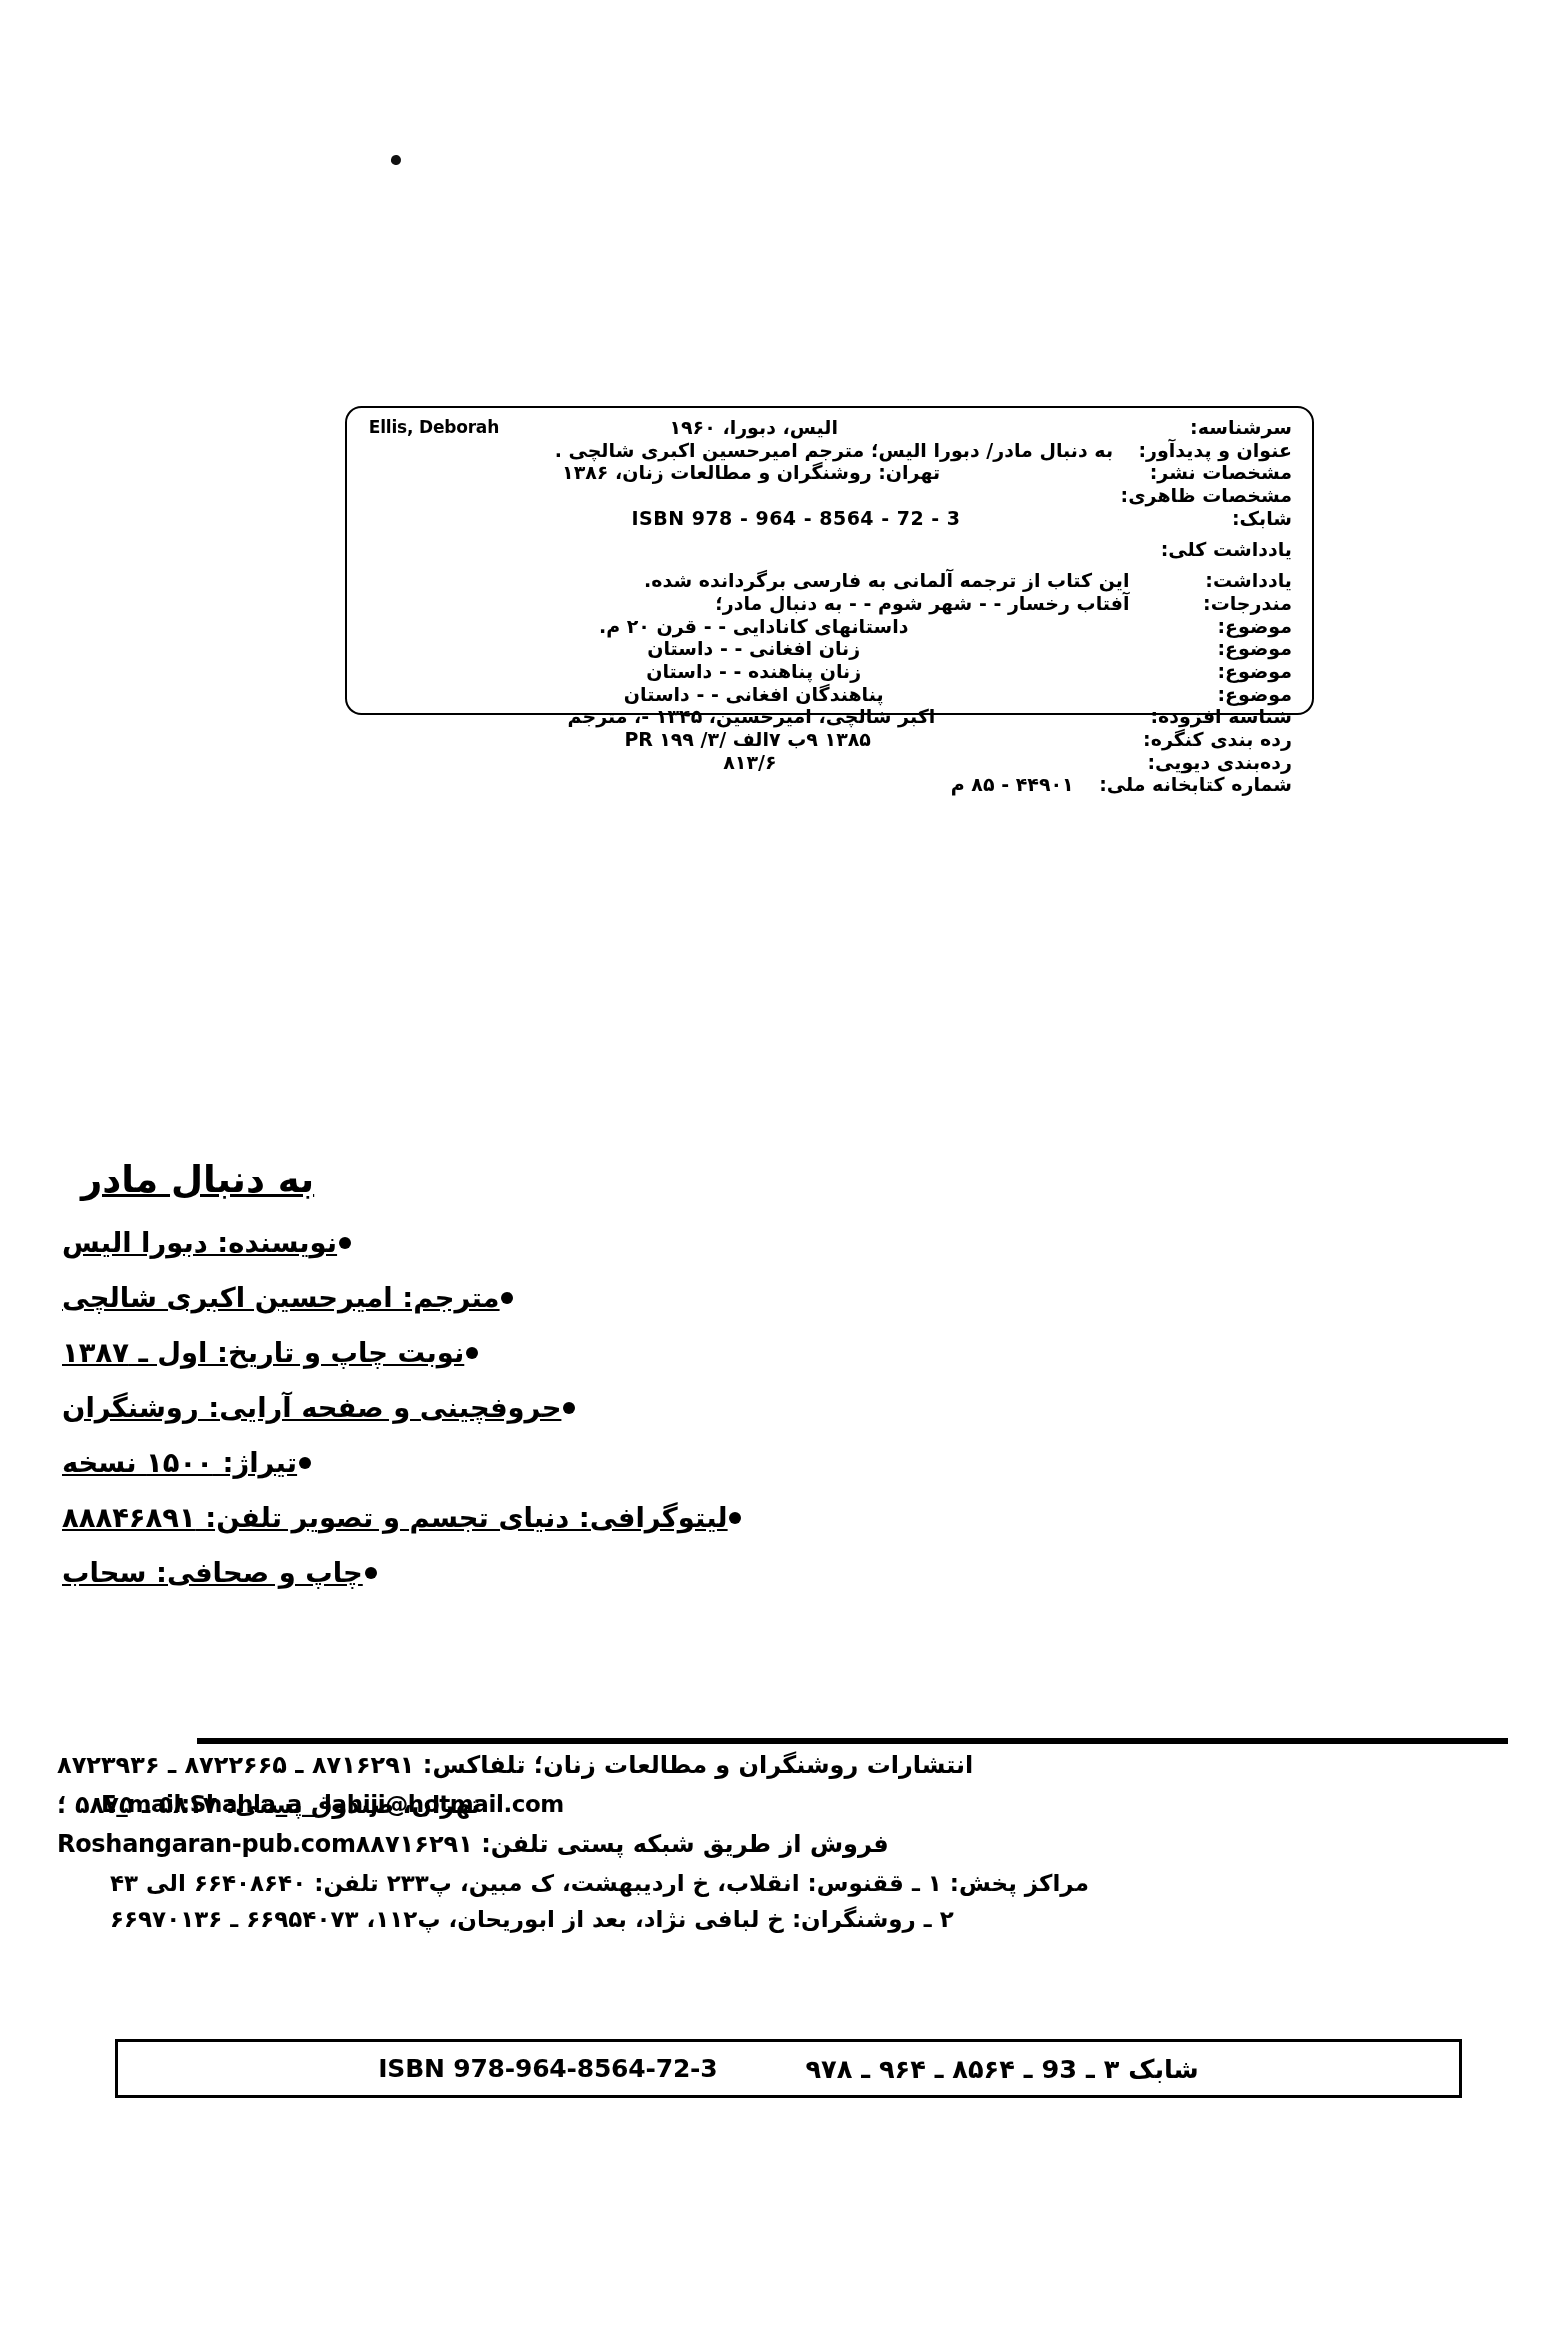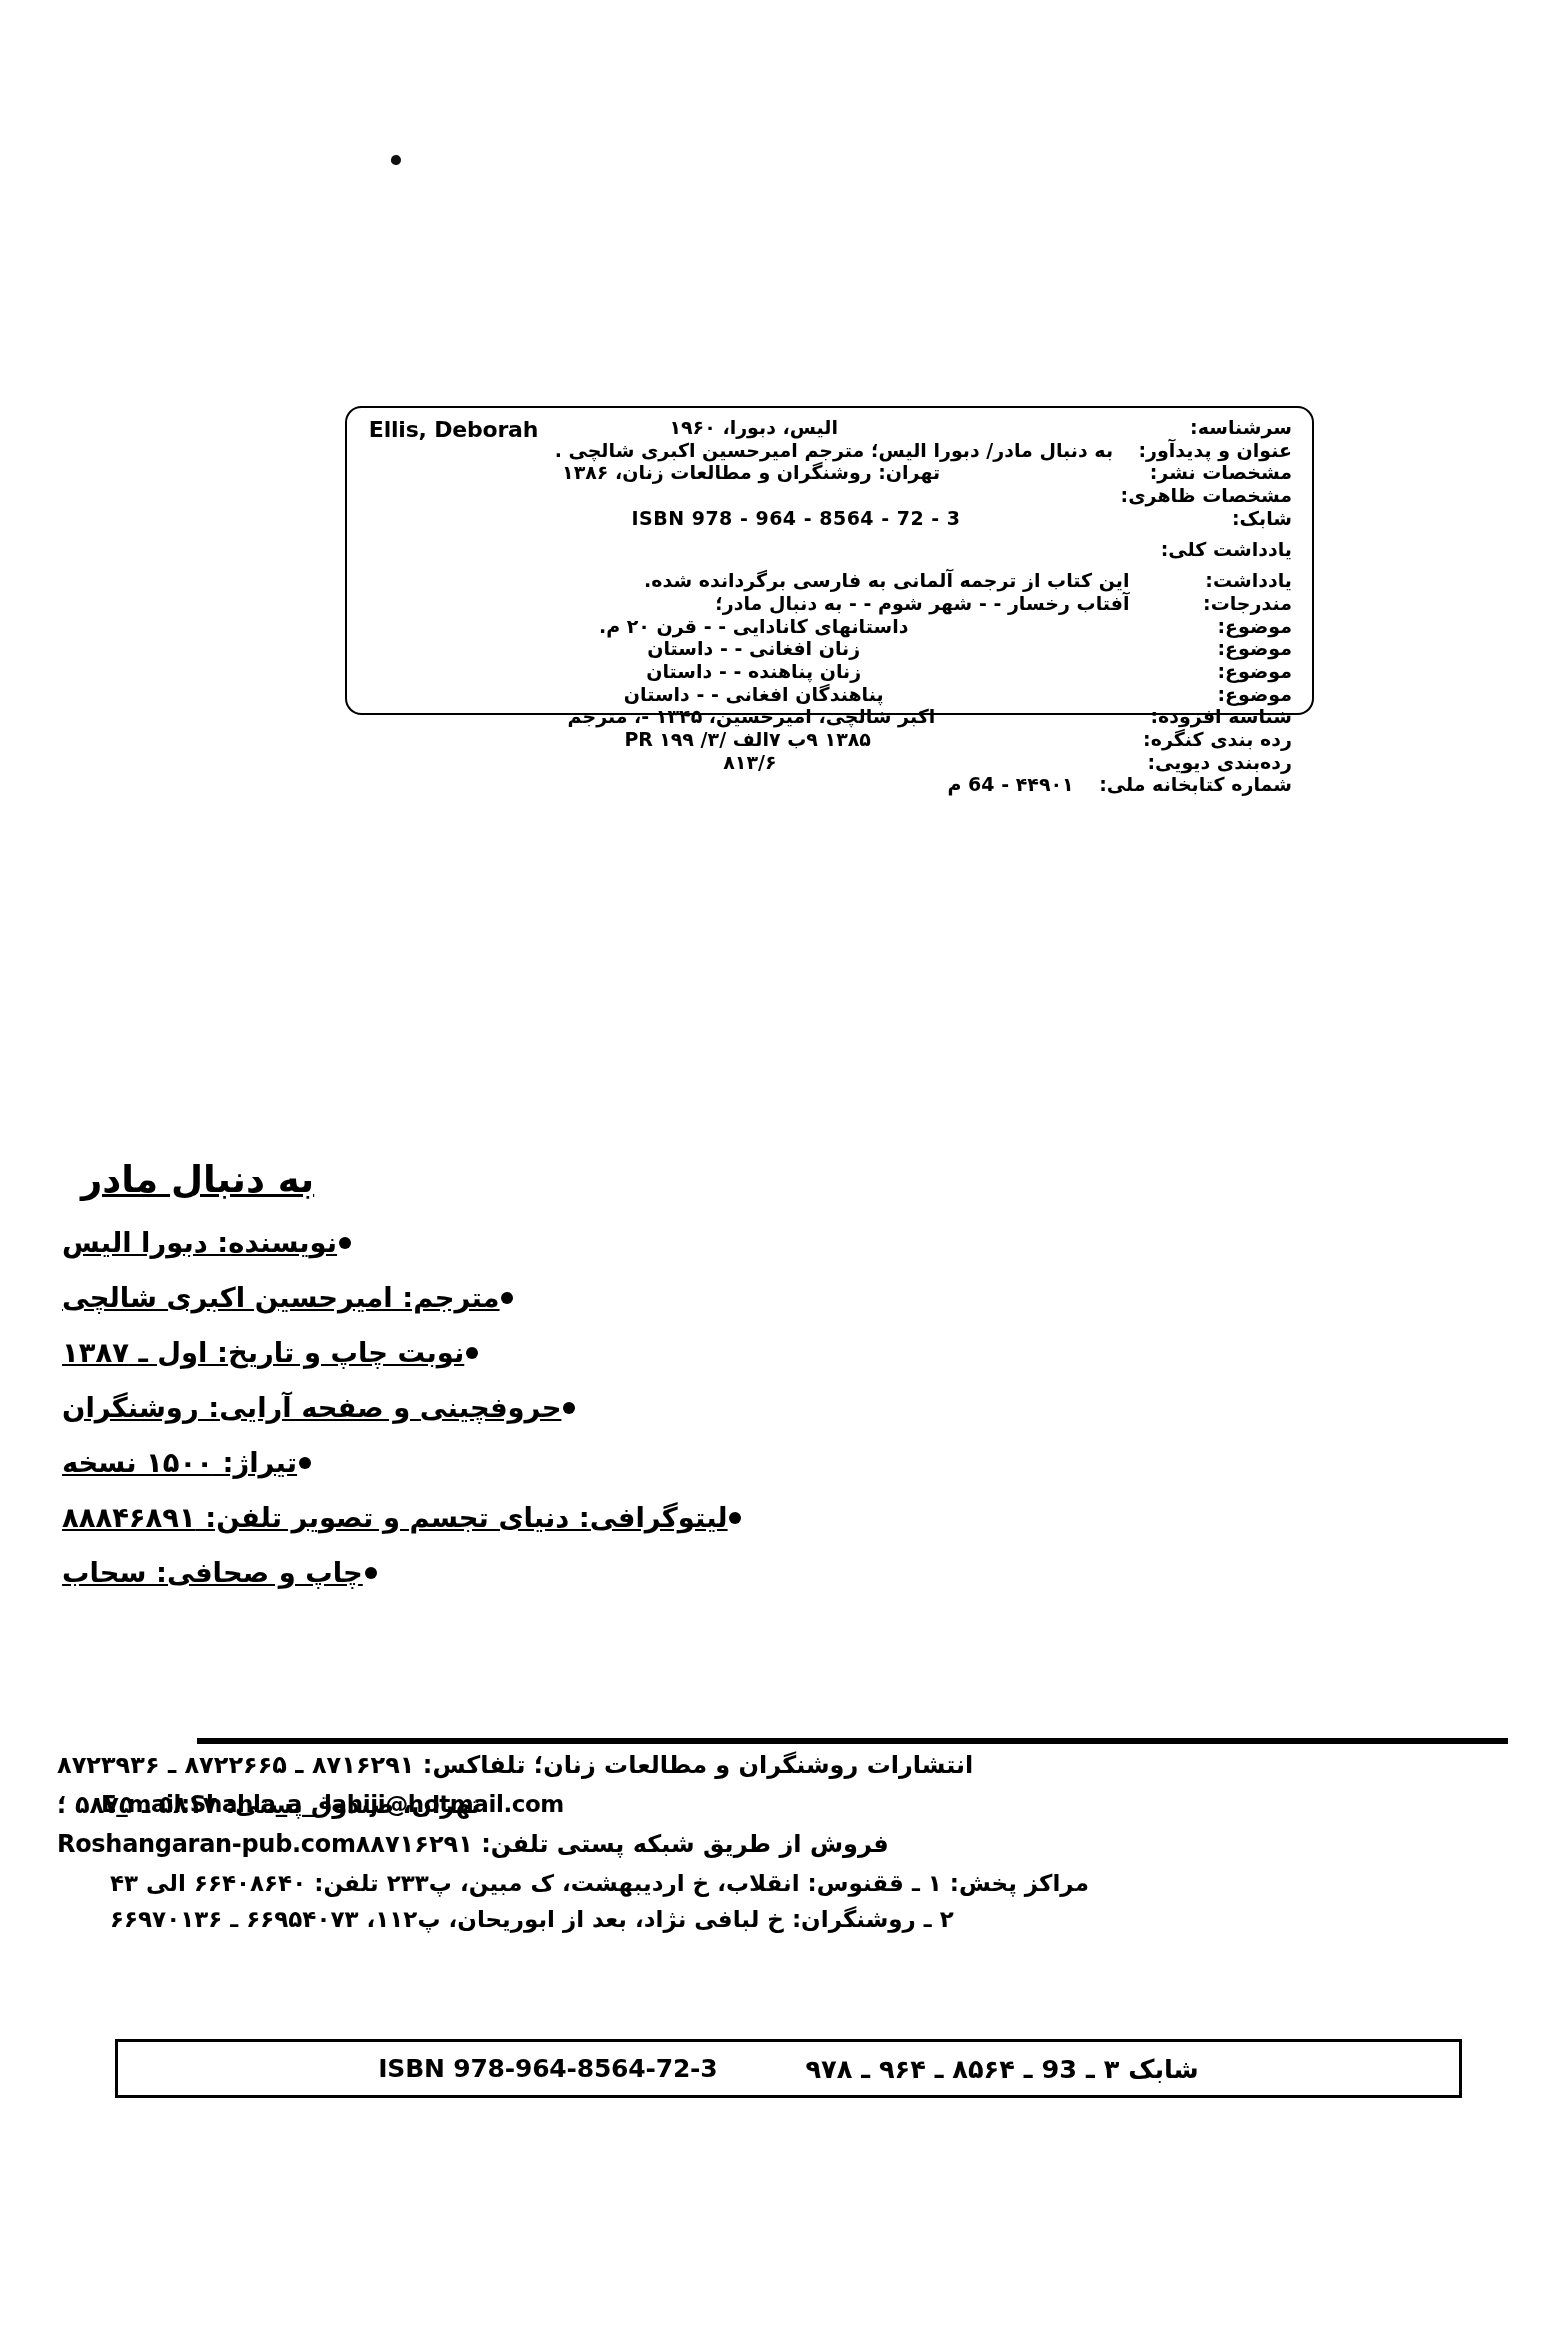--- a/index.html
+++ b/index.html
@@ -86,21 +86,21 @@
     padding-right: 0;
     padding-left: 79px;
   }
   .cip-latin-name {
     position: absolute;
     right: auto;
     left: 1.8px;
     top: 0px;
     direction: ltr;
     font-family: "DejaVu Sans", "Liberation Sans", sans-serif;
-    font-size: 22px;
+    font-size: 17px;
     font-weight: 700;
     letter-spacing: -0.2px;
   }
   .cip-row.gap-after { margin-bottom: 10px; }
   .cip-title-bold { font-weight: 700; }
 
   
   .colophon {
     position: absolute;
     right: 57px;
@@ -296,21 +296,21 @@
         <span class="cip-val">۱۳۸۵ ۹ب ۷الف /۳/ PR ۱۹۹</span>
       </div>
 
       <div class="cip-row">
         <span class="cip-label">رده‌بندی دیویی:</span>
         <span class="cip-val">۸۱۳/۶</span>
       </div>
 
       <div class="cip-row">
         <span class="cip-label">شماره کتابخانه ملی:</span>
-        <span class="cip-val lead">۴۴۹۰۱ - 64 م</span>
+        <span class="cip-val lead">۴۴۹۰۱ - ۸۵ م</span>
       </div>
 
     </div>
   </div>
 
   <div class="colophon">
     <div class="colophon-title">به دنبال مادر</div>
 
     <div class="colo-line">
       <span class="bullet"></span><span>نویسنده: دبورا الیس</span>

